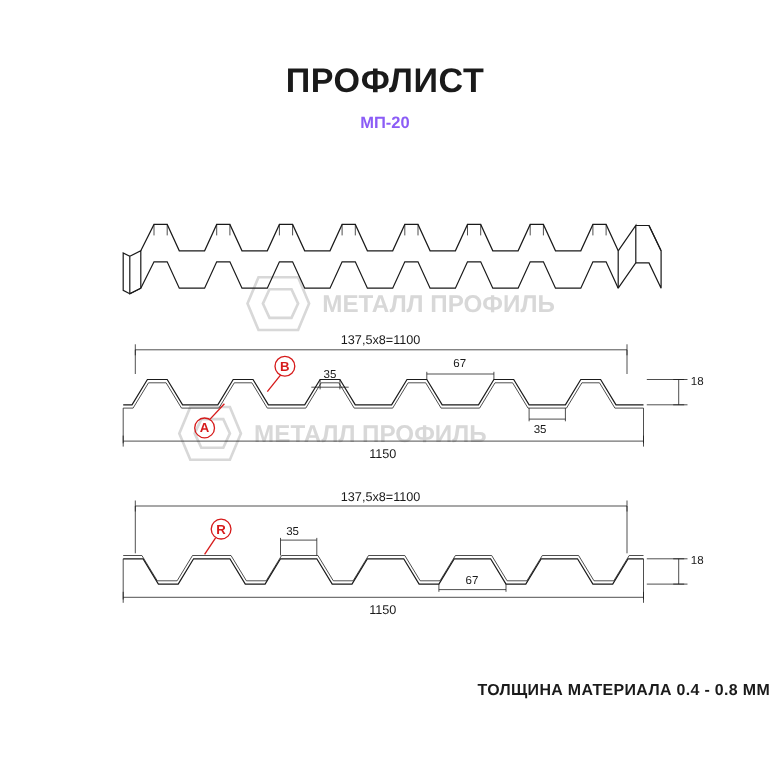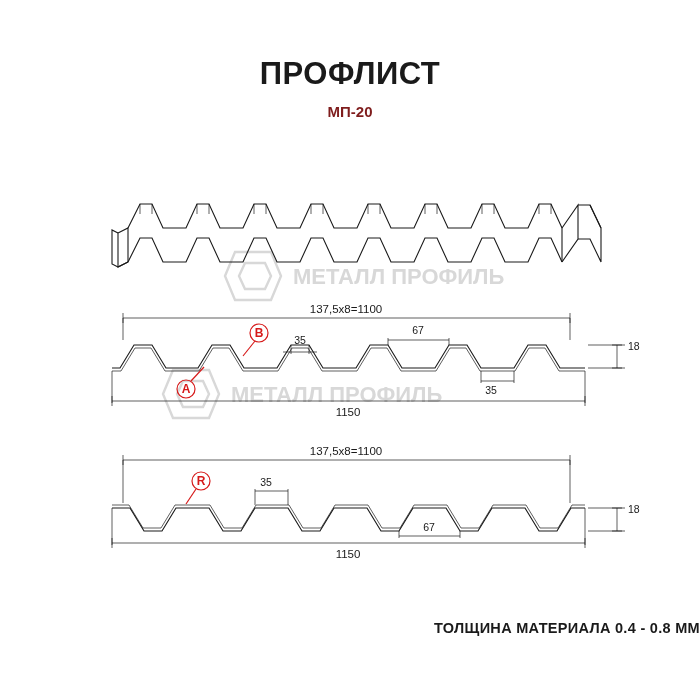--- a/index.html
+++ b/index.html
@@ -19,21 +19,21 @@
     font-weight: bold;
     letter-spacing: 0.5px;
     color: #1a1a1a;
   }
   .subtitle {
     position: absolute;
     top: 103px; left: 0; width: 700px;
     text-align: center;
     font-size: 15px;
     font-weight: bold;
-    color: #7f1d1d;
+    color: #8b5cf6;
   }
   .footer-note {
     position: absolute;
     top: 620px; left: 0; width: 700px;
     text-align: right;
     font-size: 14.5px;
     font-weight: bold;
     letter-spacing: 0.3px;
     color: #1a1a1a;
   }

